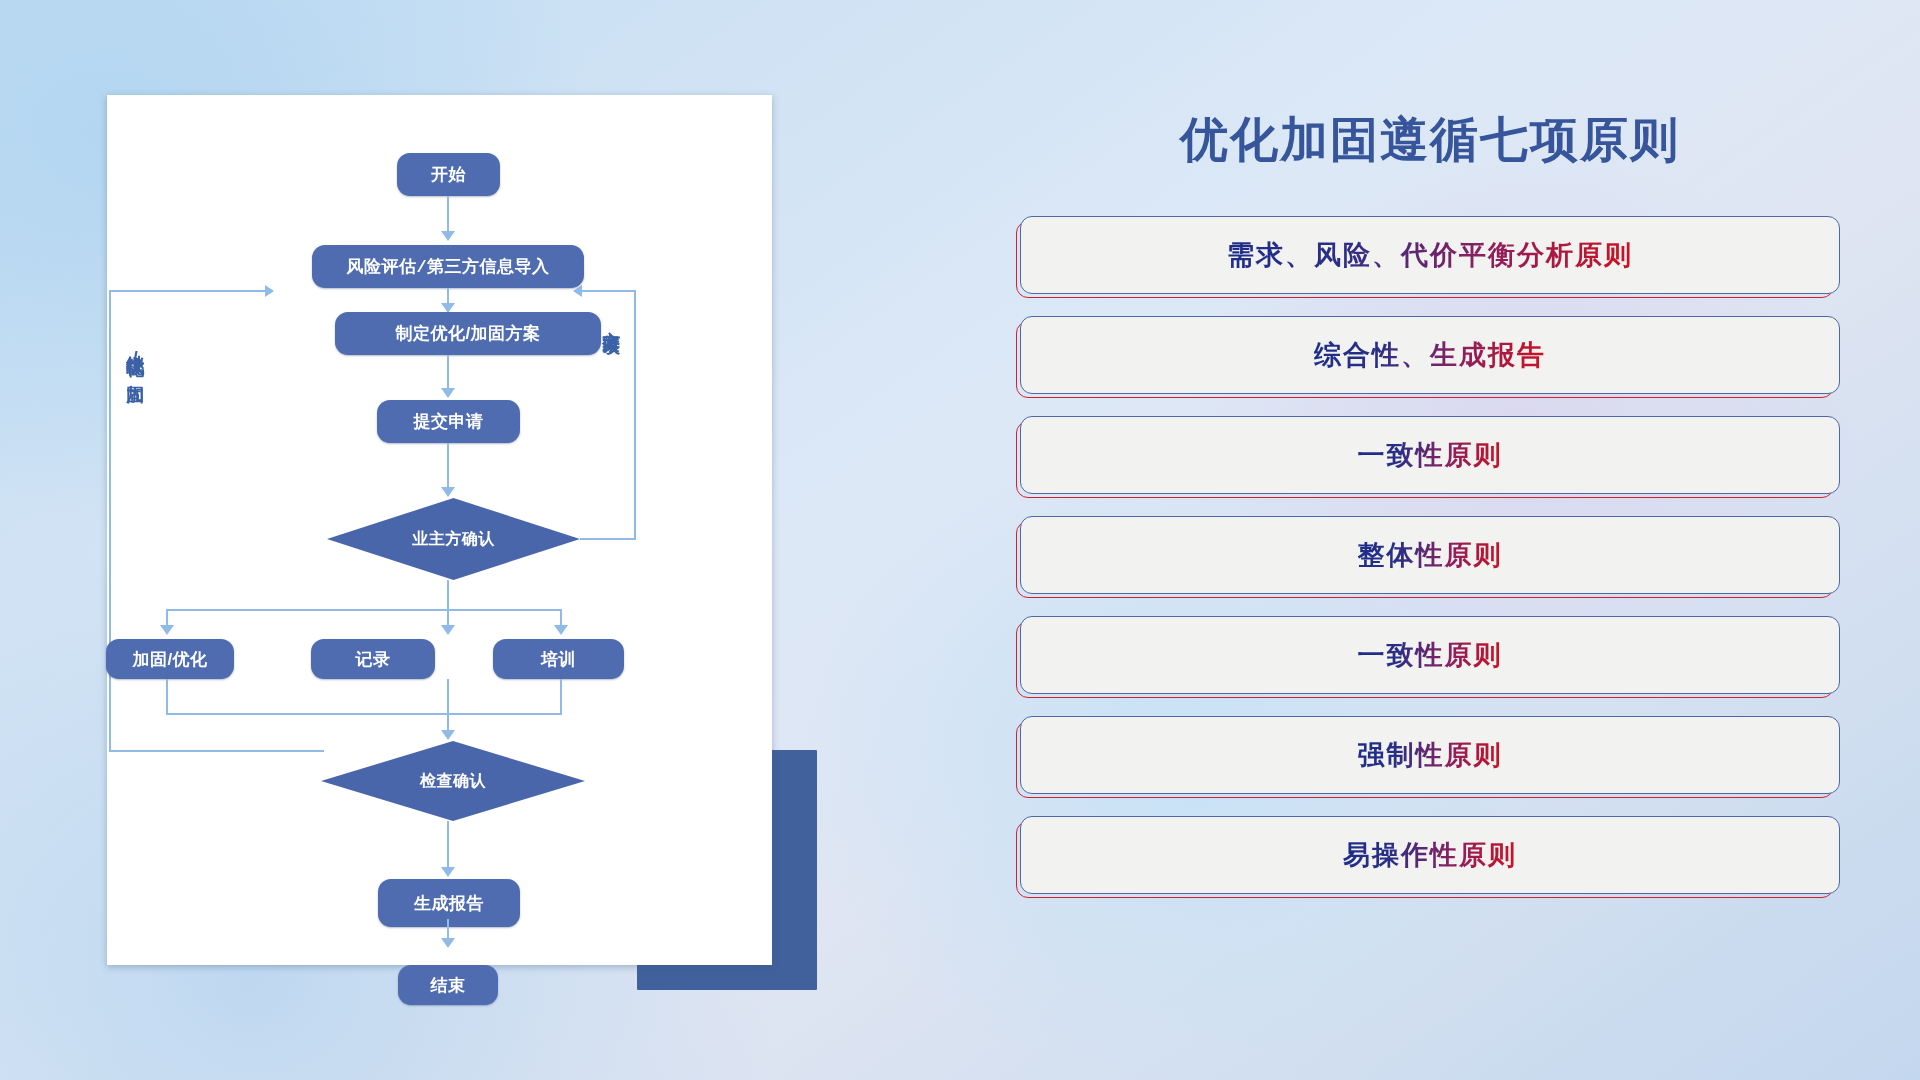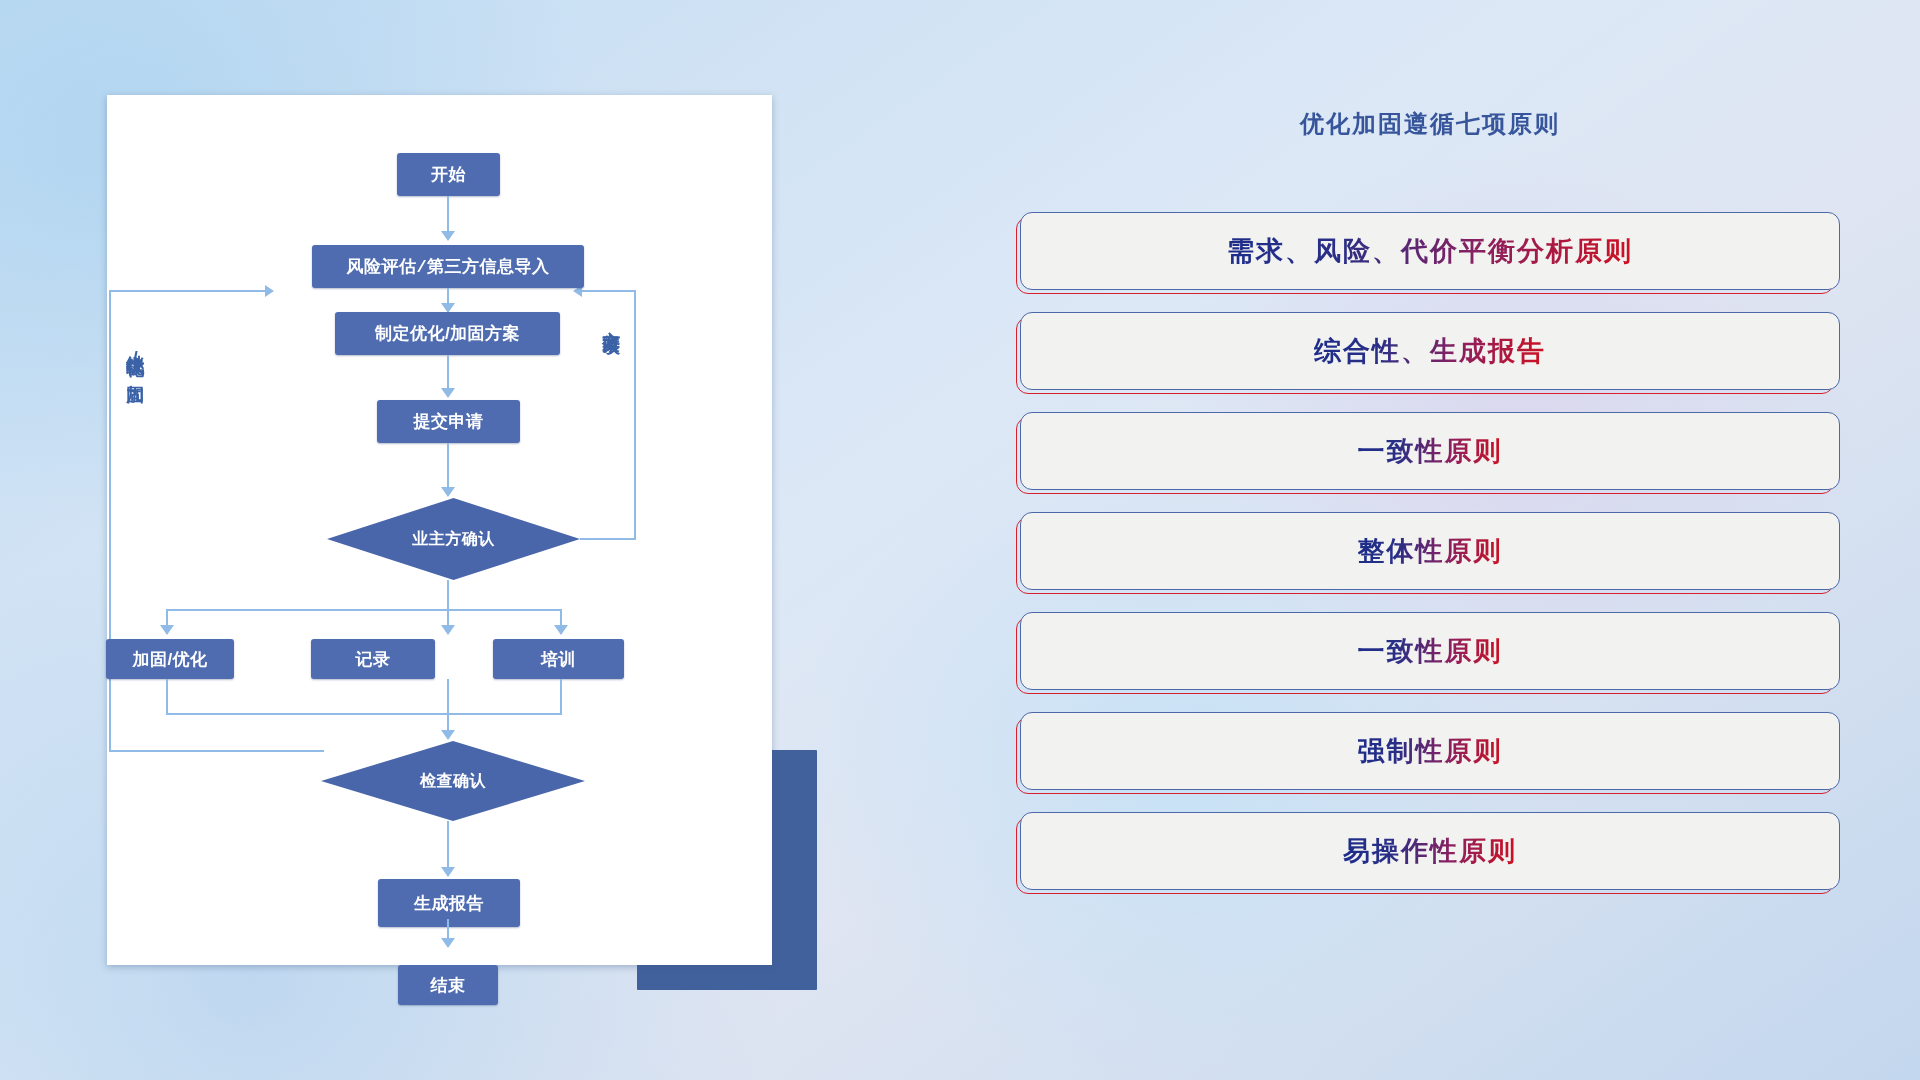--- a/index.html
+++ b/index.html
@@ -22,21 +22,21 @@
   }
   .chart-card{
     position:absolute; left:107px; top:95px; width:665px; height:870px;
     background:#ffffff;
     box-shadow:0 2px 7px rgba(60,85,130,.35);
   }
   .fc{ position:absolute; inset:0; }
 
   .node{
     position:absolute; background:#4f6cb0; color:#fff;
-    border-radius:3px; display:flex; align-items:center; justify-content:center;
+    border-radius:13px; display:flex; align-items:center; justify-content:center;
     font-size:17px; font-weight:700; letter-spacing:.5px; white-space:nowrap;
     box-shadow:0 1px 2px rgba(40,60,110,.35);
   }
   .diamond{
     position:absolute; background:#4a66ab; color:#fff;
     display:flex; align-items:center; justify-content:center;
     font-size:16px; font-weight:700; letter-spacing:.5px; white-space:nowrap;
     clip-path:polygon(50% 0%,100% 50%,50% 100%,0% 50%);
   }
   .vlabel{
@@ -48,24 +48,24 @@
   .lnv{ width:2px; }
   .lnh{ height:2px; }
   .arw{ position:absolute; width:0; height:0; }
   .arw-d{ border-left:7px solid transparent; border-right:7px solid transparent; border-top:10px solid #8fbbe6; }
   .arw-r{ border-top:6px solid transparent; border-bottom:6px solid transparent; border-left:9px solid #8fbbe6; }
   .arw-l{ border-top:6px solid transparent; border-bottom:6px solid transparent; border-right:9px solid #8fbbe6; }
 
   
   .right{ position:absolute; left:1020px; top:90px; width:820px; height:930px; }
   .panel-title{
-    text-align:center; font-size:24px; font-weight:700; color:#36559b;
+    text-align:center; font-size:48px; font-weight:700; color:#36559b;
     letter-spacing:2px; margin-top:18px;
   }
-  .cards{ margin-top:72px; display:flex; flex-direction:column; gap:22px; }
+  .cards{ margin-top:44px; display:flex; flex-direction:column; gap:22px; }
   .card{
     position:relative; height:78px; border-radius:12px;
     background:#f2f2f1; border:1.6px solid #4c68a8;
     display:flex; align-items:center; justify-content:center;
   }
   .card::before{
     content:""; position:absolute; left:-5px; top:4px; right:5px; bottom:-5px;
     border-radius:12px; border:1.8px solid #d91f2b; z-index:-1;
   }
   .card-text{
@@ -102,21 +102,21 @@
       </div>
       <div class="ln lnv" style="left:340px; top:101px; height:41px;"></div>
       <div class="arw arw-d" style="left:334px; top:136px;"></div>
 
       <div class="node" style="left:205px; top:150px; width:272px; height:43px;font-family:Liberation Mono, monospace;">
         <span>风险评估/第三方信息导入</span>
       </div>
       <div class="ln lnv" style="left:340px; top:193px; height:22px;"></div>
       <div class="arw arw-d" style="left:334px; top:208px;"></div>
 
-      <div class="node" style="left:228px; top:217px; width:225px; height:43px;">
+      <div class="node" style="left:228px; top:217px; width:266px; height:43px;">
         <span>制定优化/加固方案</span>
       </div>
       <div class="ln lnv" style="left:340px; top:260px; height:40px;"></div>
       <div class="arw arw-d" style="left:334px; top:293px;"></div>
 
       <div class="node" style="left:270px; top:305px; width:143px; height:43px;">
         <span>提交申请</span>
       </div>
       <div class="ln lnv" style="left:340px; top:348px; height:52px;"></div>
       <div class="arw arw-d" style="left:334px; top:392px;"></div>

